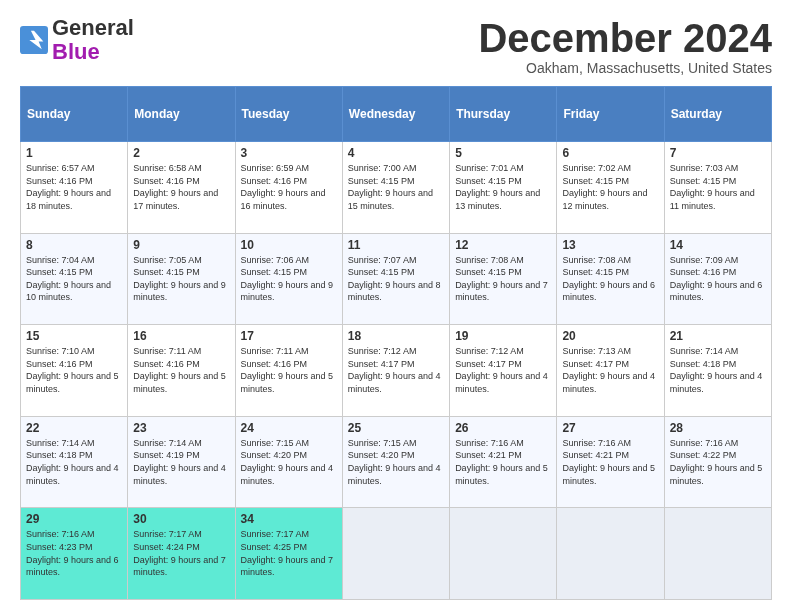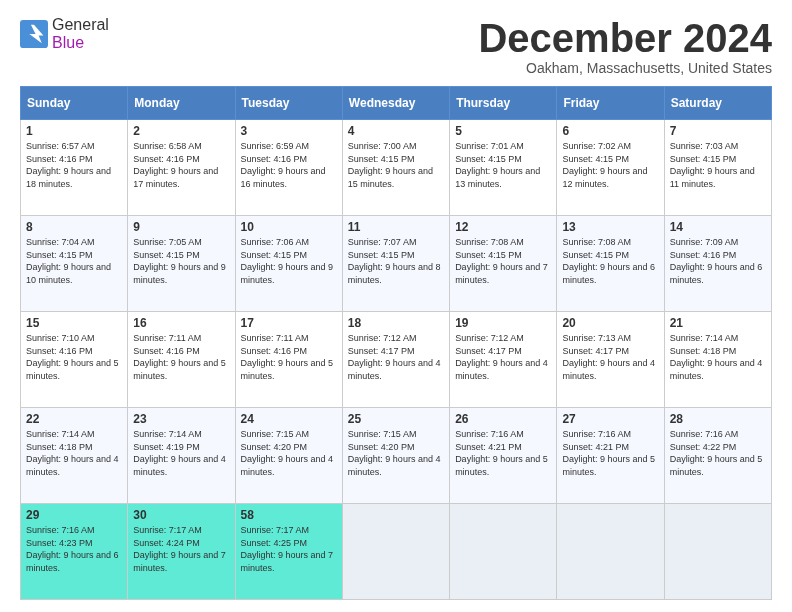--- a/index.html
+++ b/index.html
@@ -22,22 +22,22 @@
       justify-content: space-between;
       align-items: flex-start;
       margin-bottom: 10px;
     }
     .logo {
       display: flex;
       align-items: center;
       gap: 4px;
     }
     .logo-text {
-      font-size: 16px;
-      font-weight: normal;
+      font-size: 22px;
+      font-weight: bold;
       color: #333;
       line-height: 1.1;
     }
     .logo-text span {
       color: #a21caf;
     }
     .logo-icon {
       width: 28px;
       height: 28px;
     }
@@ -59,21 +59,21 @@
       border: 1px solid #ccc;
       border-collapse: collapse;
       width: 100%;
       table-layout: fixed;
     }
     .calendar th {
       background-color: #4a7fc1;
       color: #fff;
       font-size: 12px;
       font-weight: bold;
-      padding: 9px 6px;
+      padding: 20px 6px;
       text-align: left;
       border: 1px solid #5a8fd1;
     }
     .calendar td {
       border: 1px solid #ccc;
       vertical-align: top;
       padding: 4px 5px;
       font-size: 9.5px;
       color: #333;
       background: #fff;
@@ -256,21 +256,21 @@
         <tr class="last-row">
           <td>
             <span class="day-num">29</span>
 <div class="day-info">Sunrise: 7:16 AM<br>Sunset: 4:23 PM<br>Daylight: 9 hours and 6 minutes.</div>
           </td>
           <td>
             <span class="day-num">30</span>
 <div class="day-info">Sunrise: 7:17 AM<br>Sunset: 4:24 PM<br>Daylight: 9 hours and 7 minutes.</div>
           </td>
           <td>
-            <span class="day-num">58</span>
+            <span class="day-num">34</span>
 <div class="day-info">Sunrise: 7:17 AM<br>Sunset: 4:25 PM<br>Daylight: 9 hours and 7 minutes.</div>
           </td>
           <td class="empty-cell"></td>
           <td class="empty-cell"></td>
           <td class="empty-cell"></td>
           <td class="empty-cell"></td>
         </tr>
       </tbody>
   </table>
 </div>

